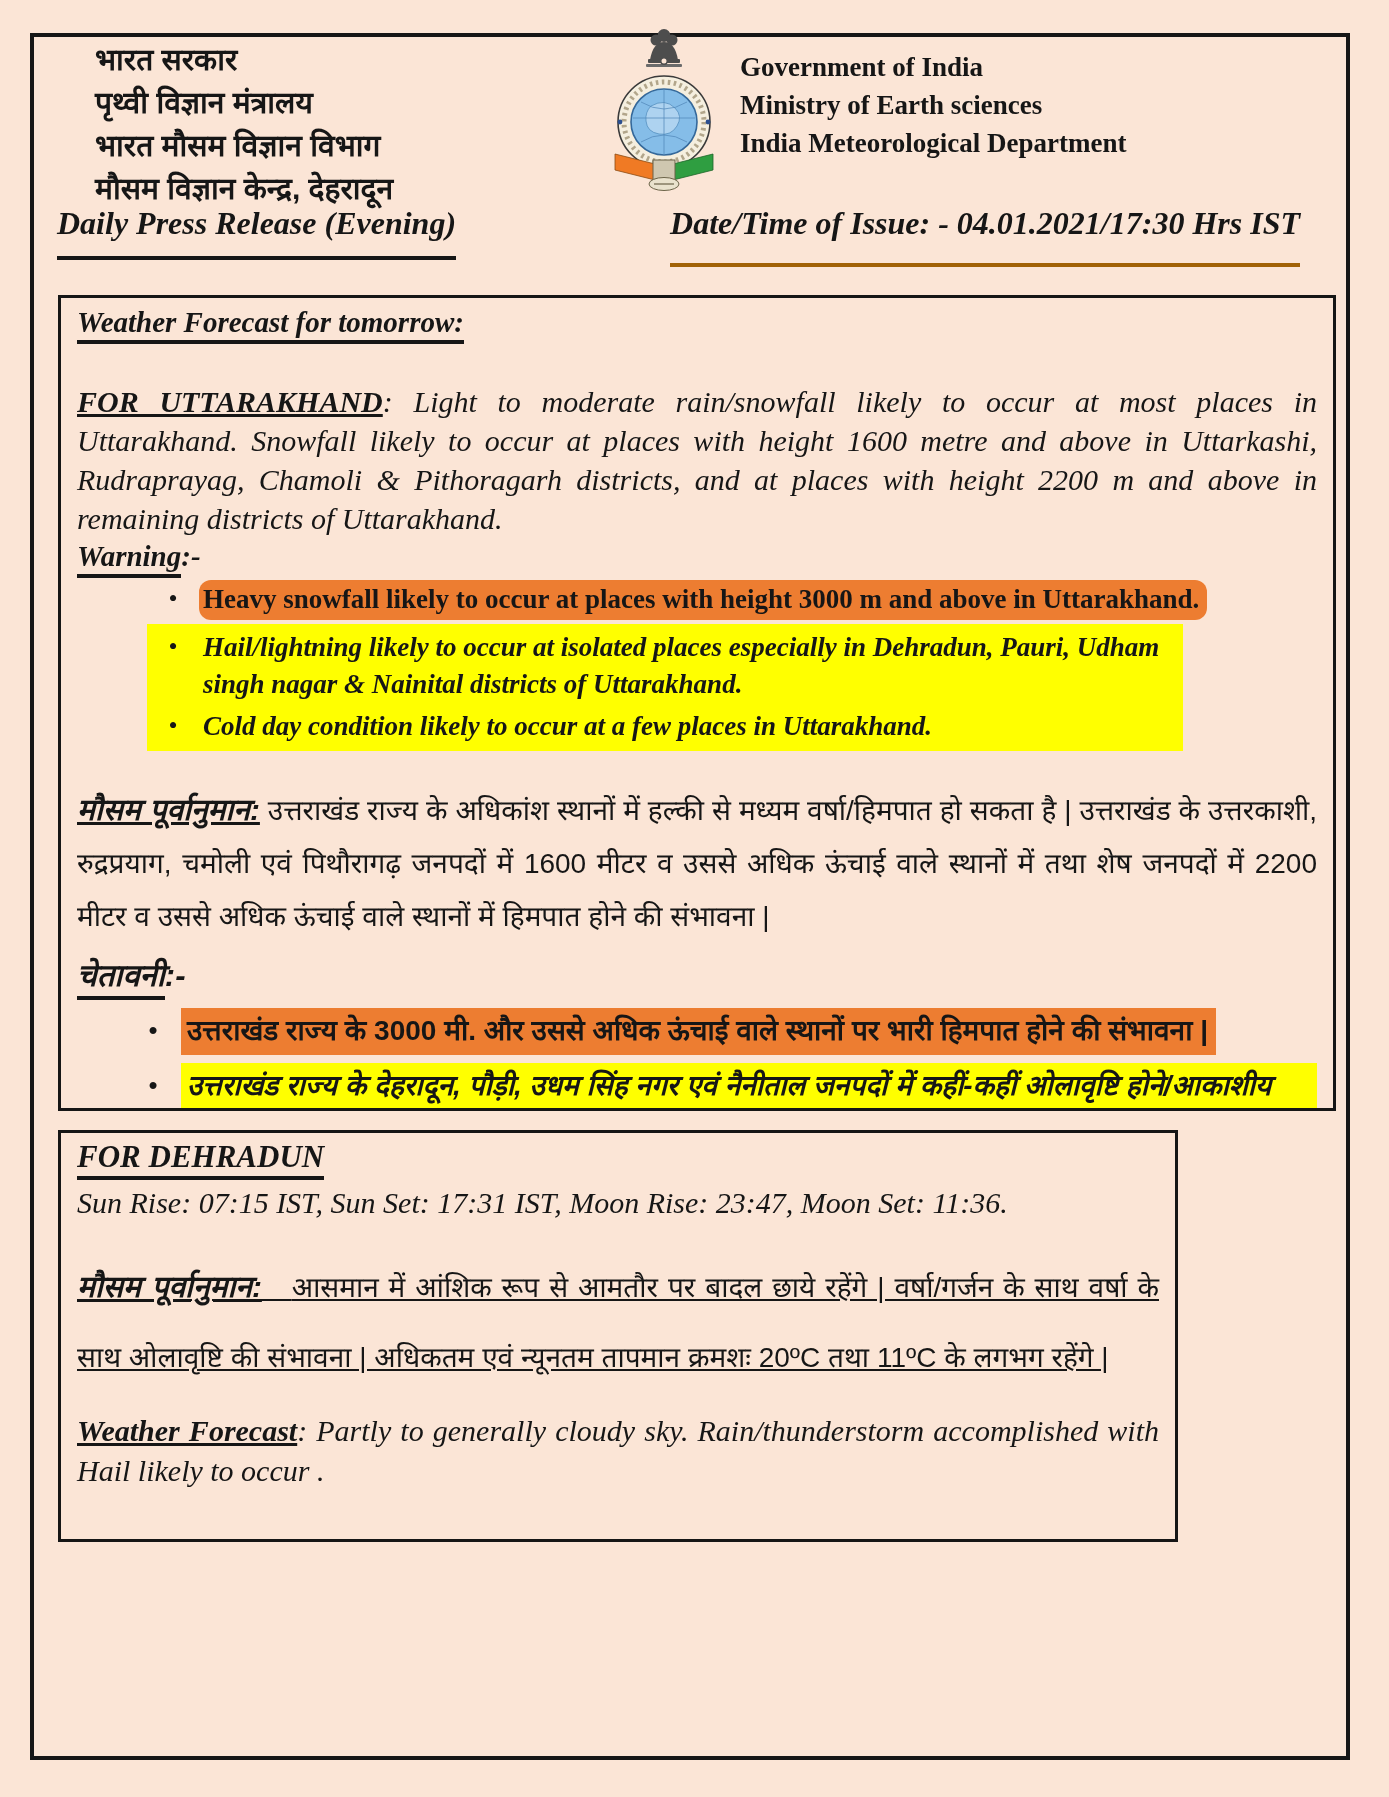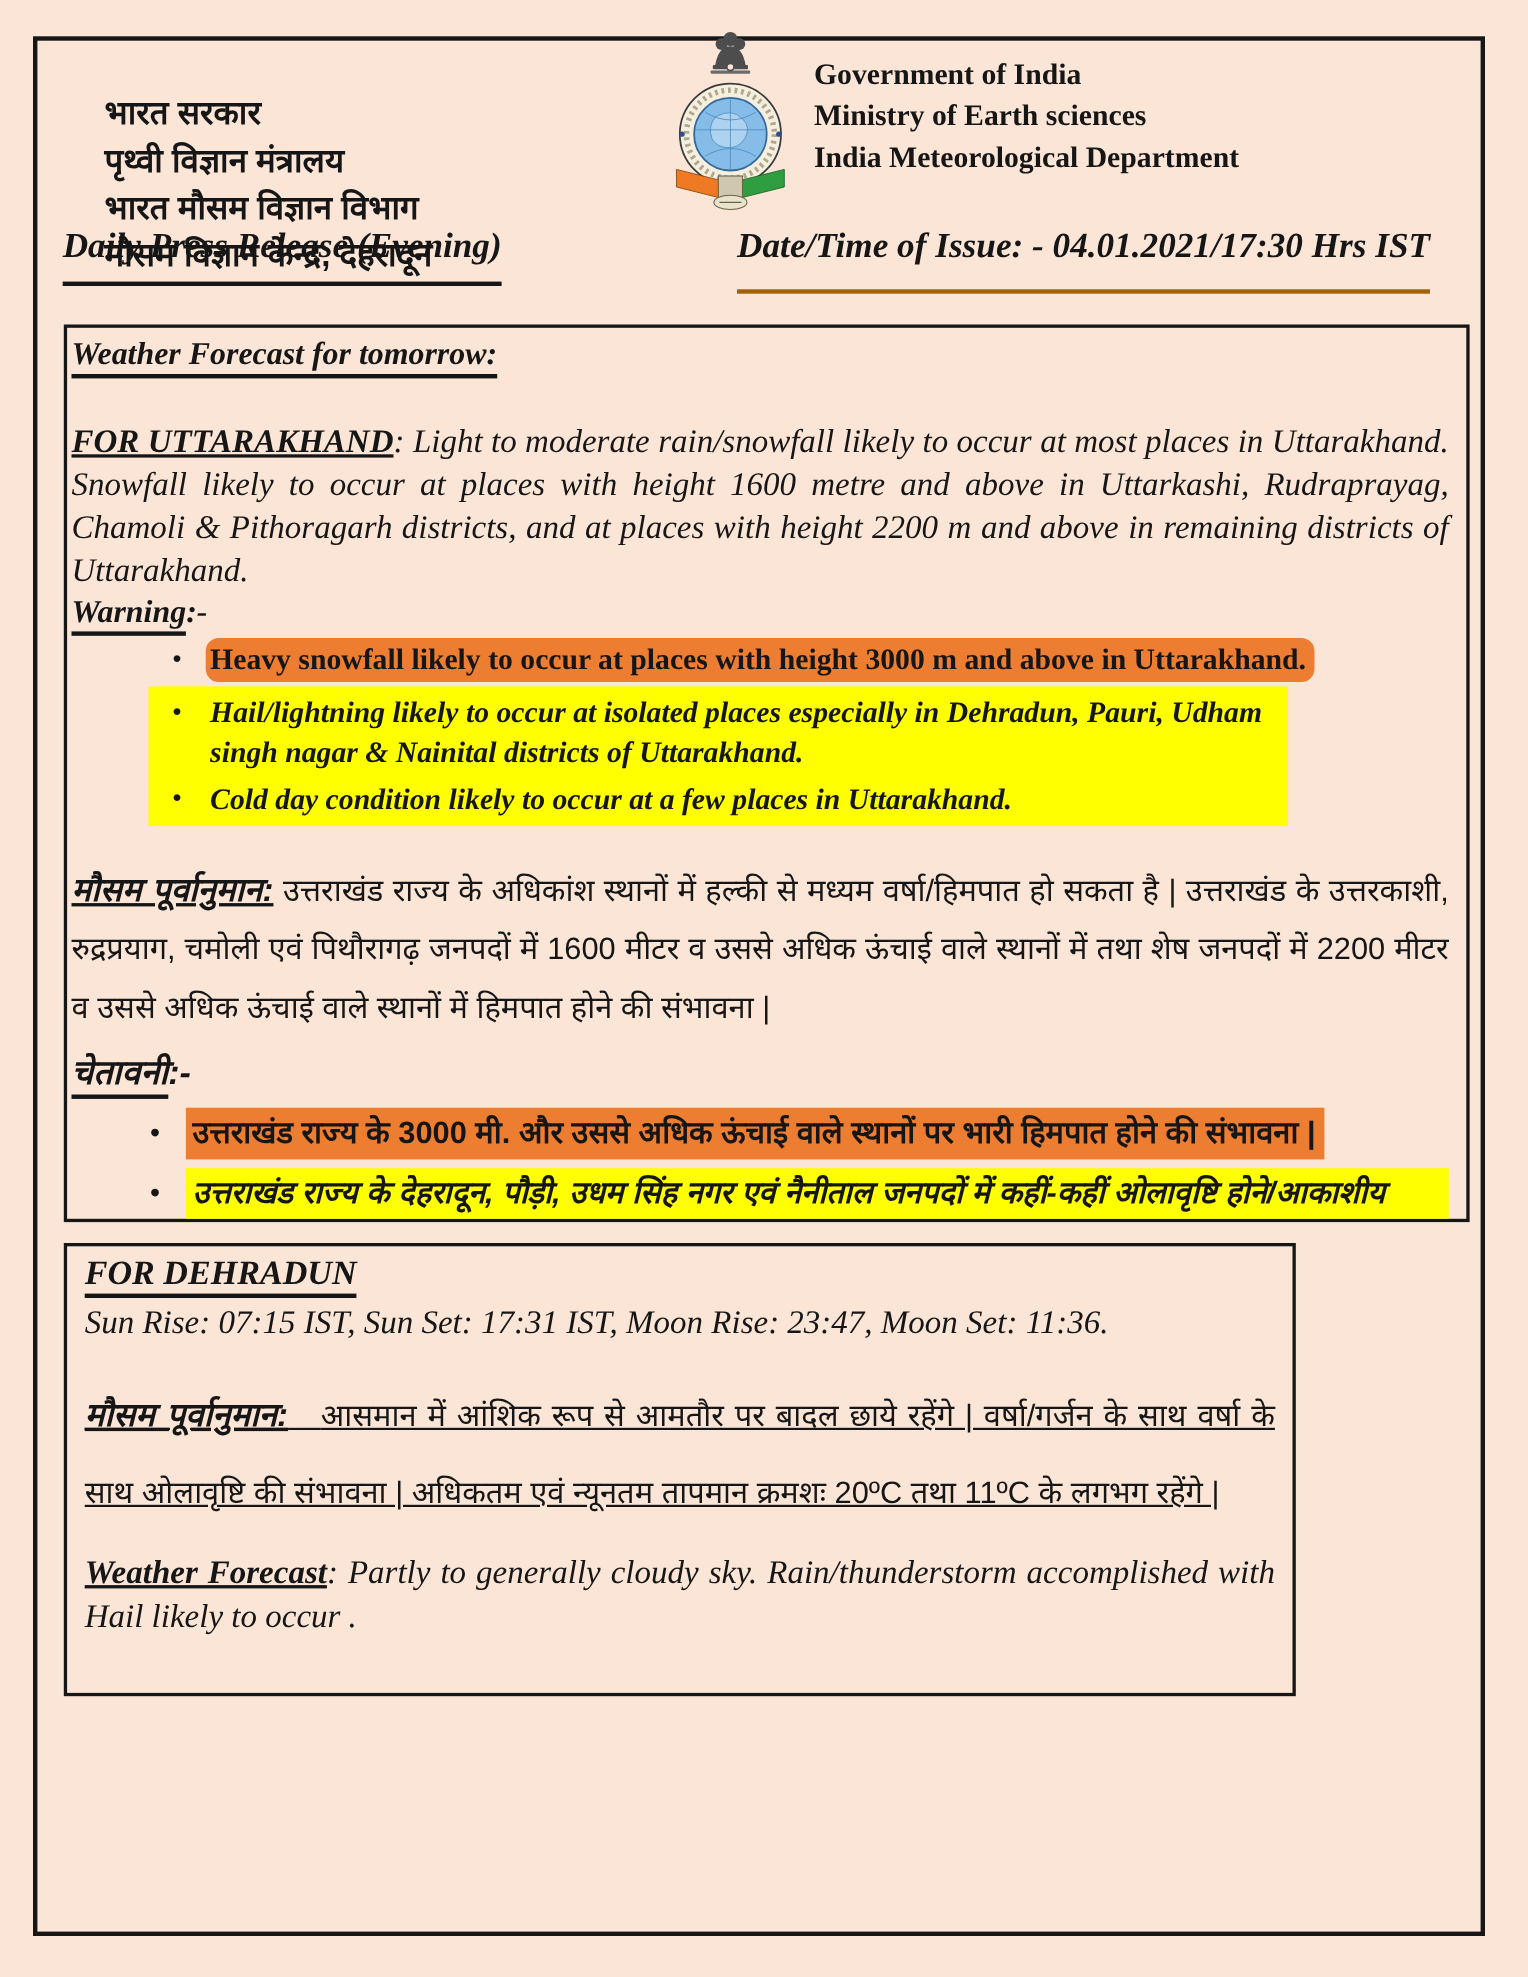--- a/index.html
+++ b/index.html
@@ -12,42 +12,42 @@
     overflow:hidden;
   }
   .frame {
     position:absolute; left:30px; top:33px; width:1320px; height:1727px;
     border:4px solid #161616;
   }
   
   .hdr-hi {
     position:absolute; left:95px; top:38px;
     font-family:"Liberation Sans", sans-serif;
-    font-weight:bold; font-size:30px; line-height:43px;margin-top:44px;
+    font-weight:bold; font-size:30px; line-height:43px;
   }
   .hdr-en {
     position:absolute; left:740px; top:48px;
     font-weight:bold; font-size:27px; line-height:38px;
   }
   .logo { position:absolute; left:603px; top:26px; width:122px; height:166px; }
   
   .title-left {
     position:absolute; left:57px; top:205px;
     font-weight:bold; font-style:italic; font-size:32px;
     border-bottom:4px solid #161616; padding-bottom:14px;
   }
   .title-right {
     position:absolute; right:89px; top:205px;
     font-weight:bold; font-style:italic; font-size:32px;
     border-bottom:4px solid #a16207; padding-bottom:21px;
   }
   
   .box1 {
     position:absolute; left:58px; top:295px; width:1278px; height:816px;
-    border:3px solid #161616; padding:8px 16px 0 4px; overflow:hidden;
+    border:3px solid #161616; padding:8px 16px 0 16px; overflow:hidden;
   }
   .box2 {
     position:absolute; left:58px; top:1130px; width:1120px; height:412px;
     border:3px solid #161616; padding:6px 16px 0 16px; overflow:hidden;
   }
   .h-underline {
     display:inline-block; font-weight:bold; font-style:italic;
     border-bottom:4px solid #161616; padding-bottom:1px;
   }
   .box1-heading { font-size:29px; }

